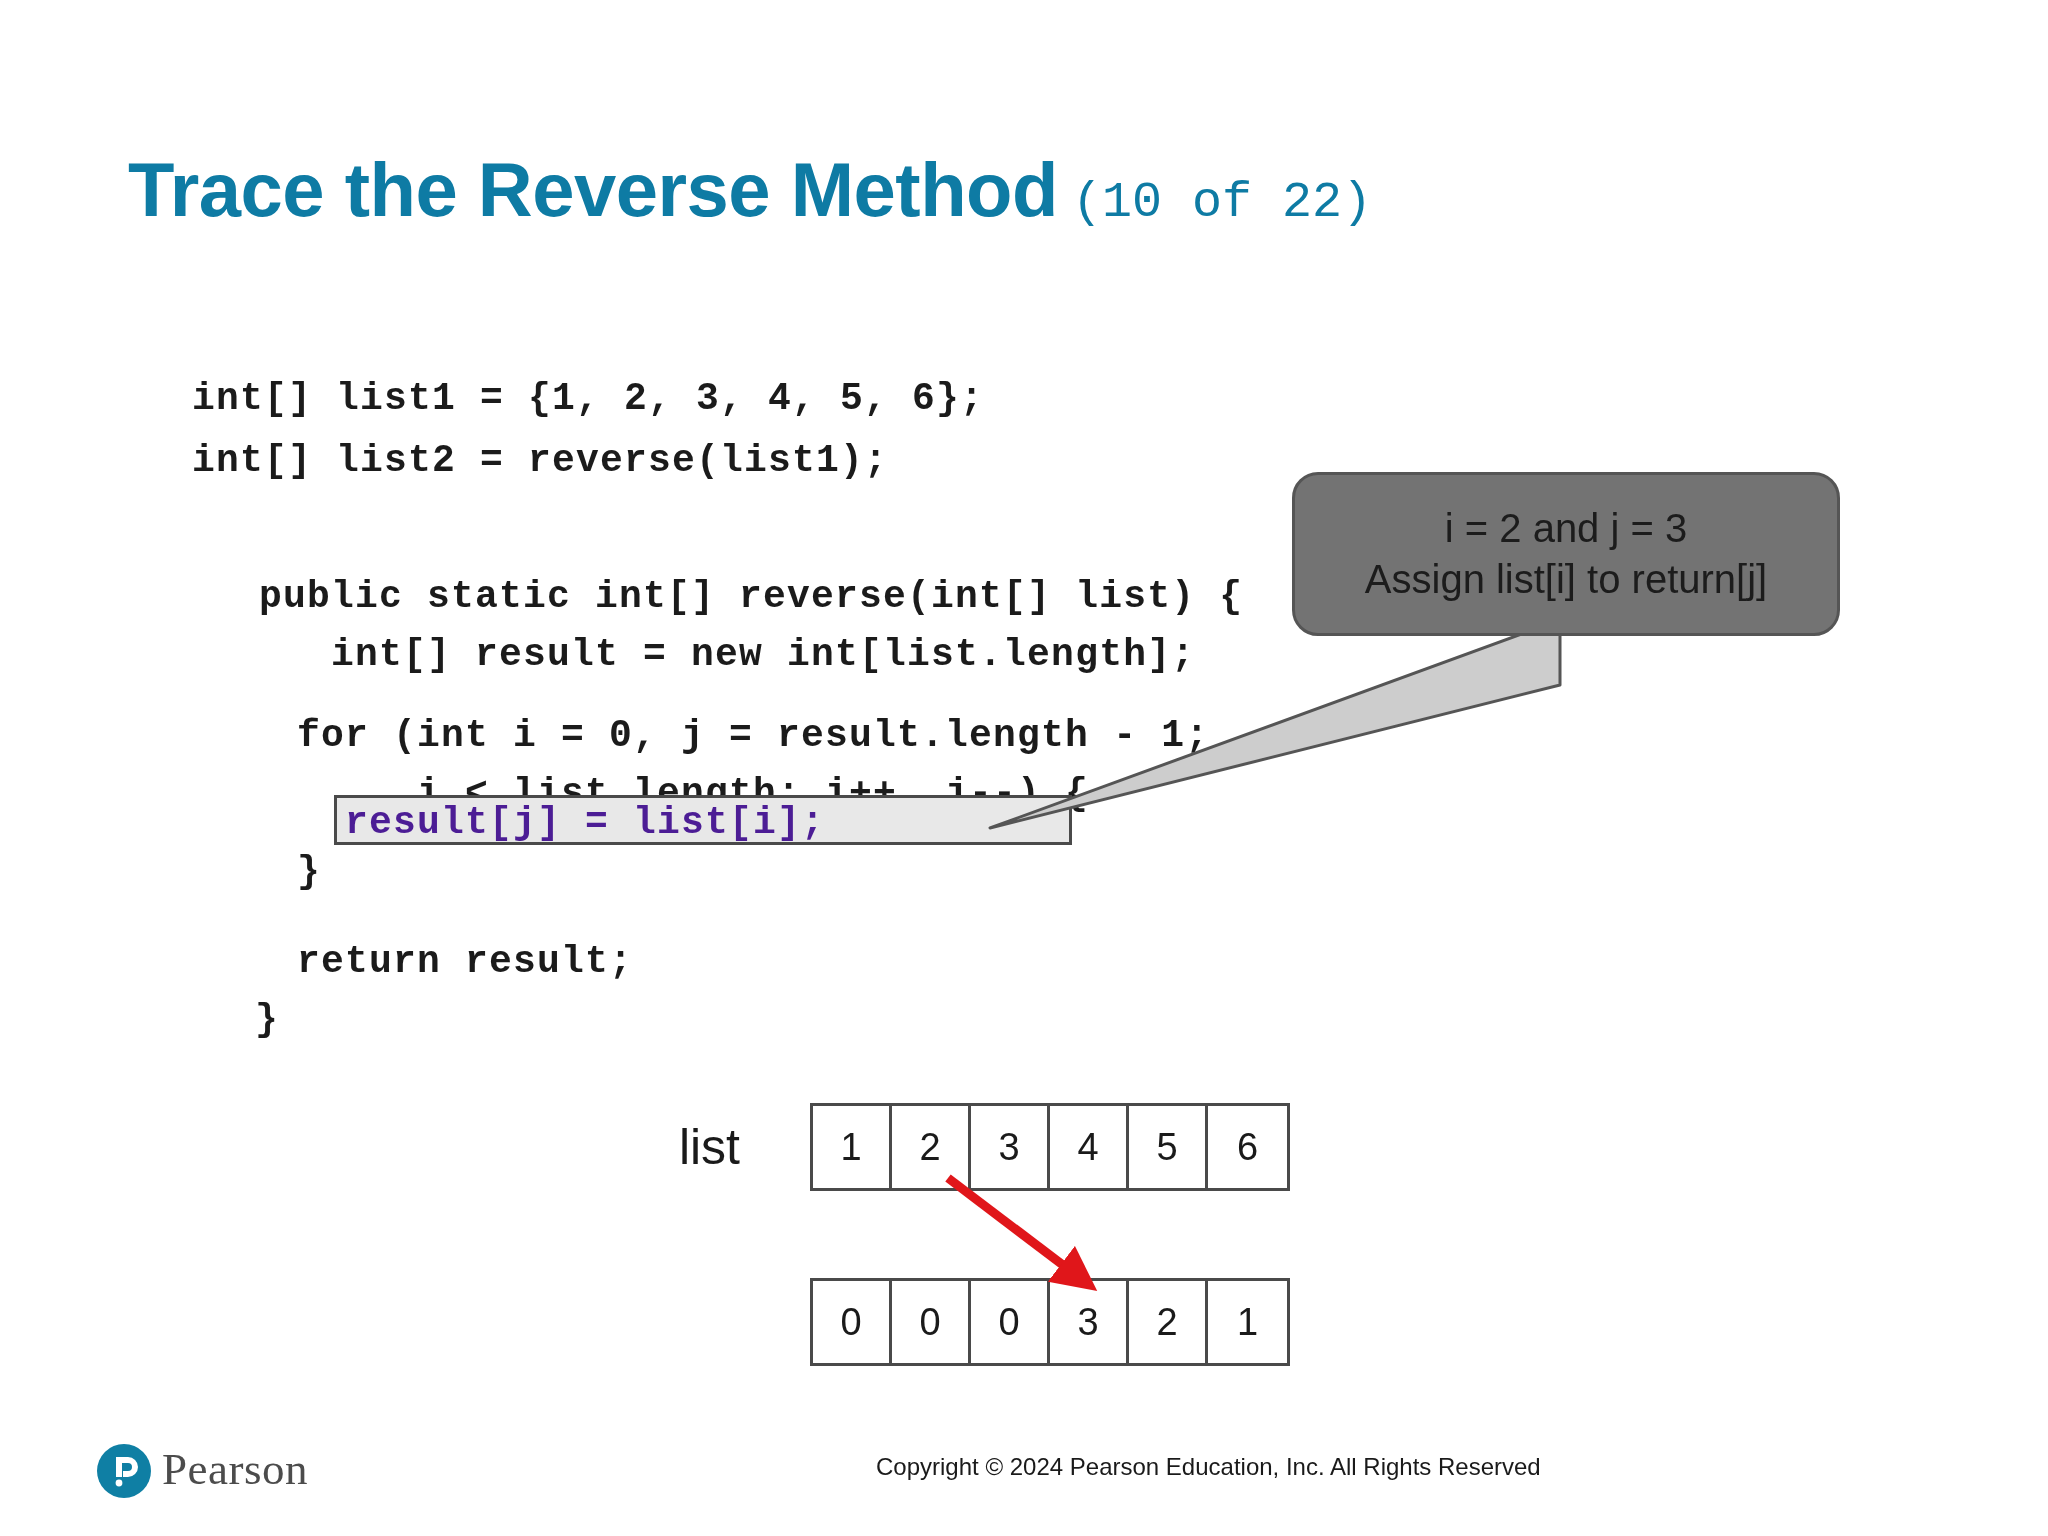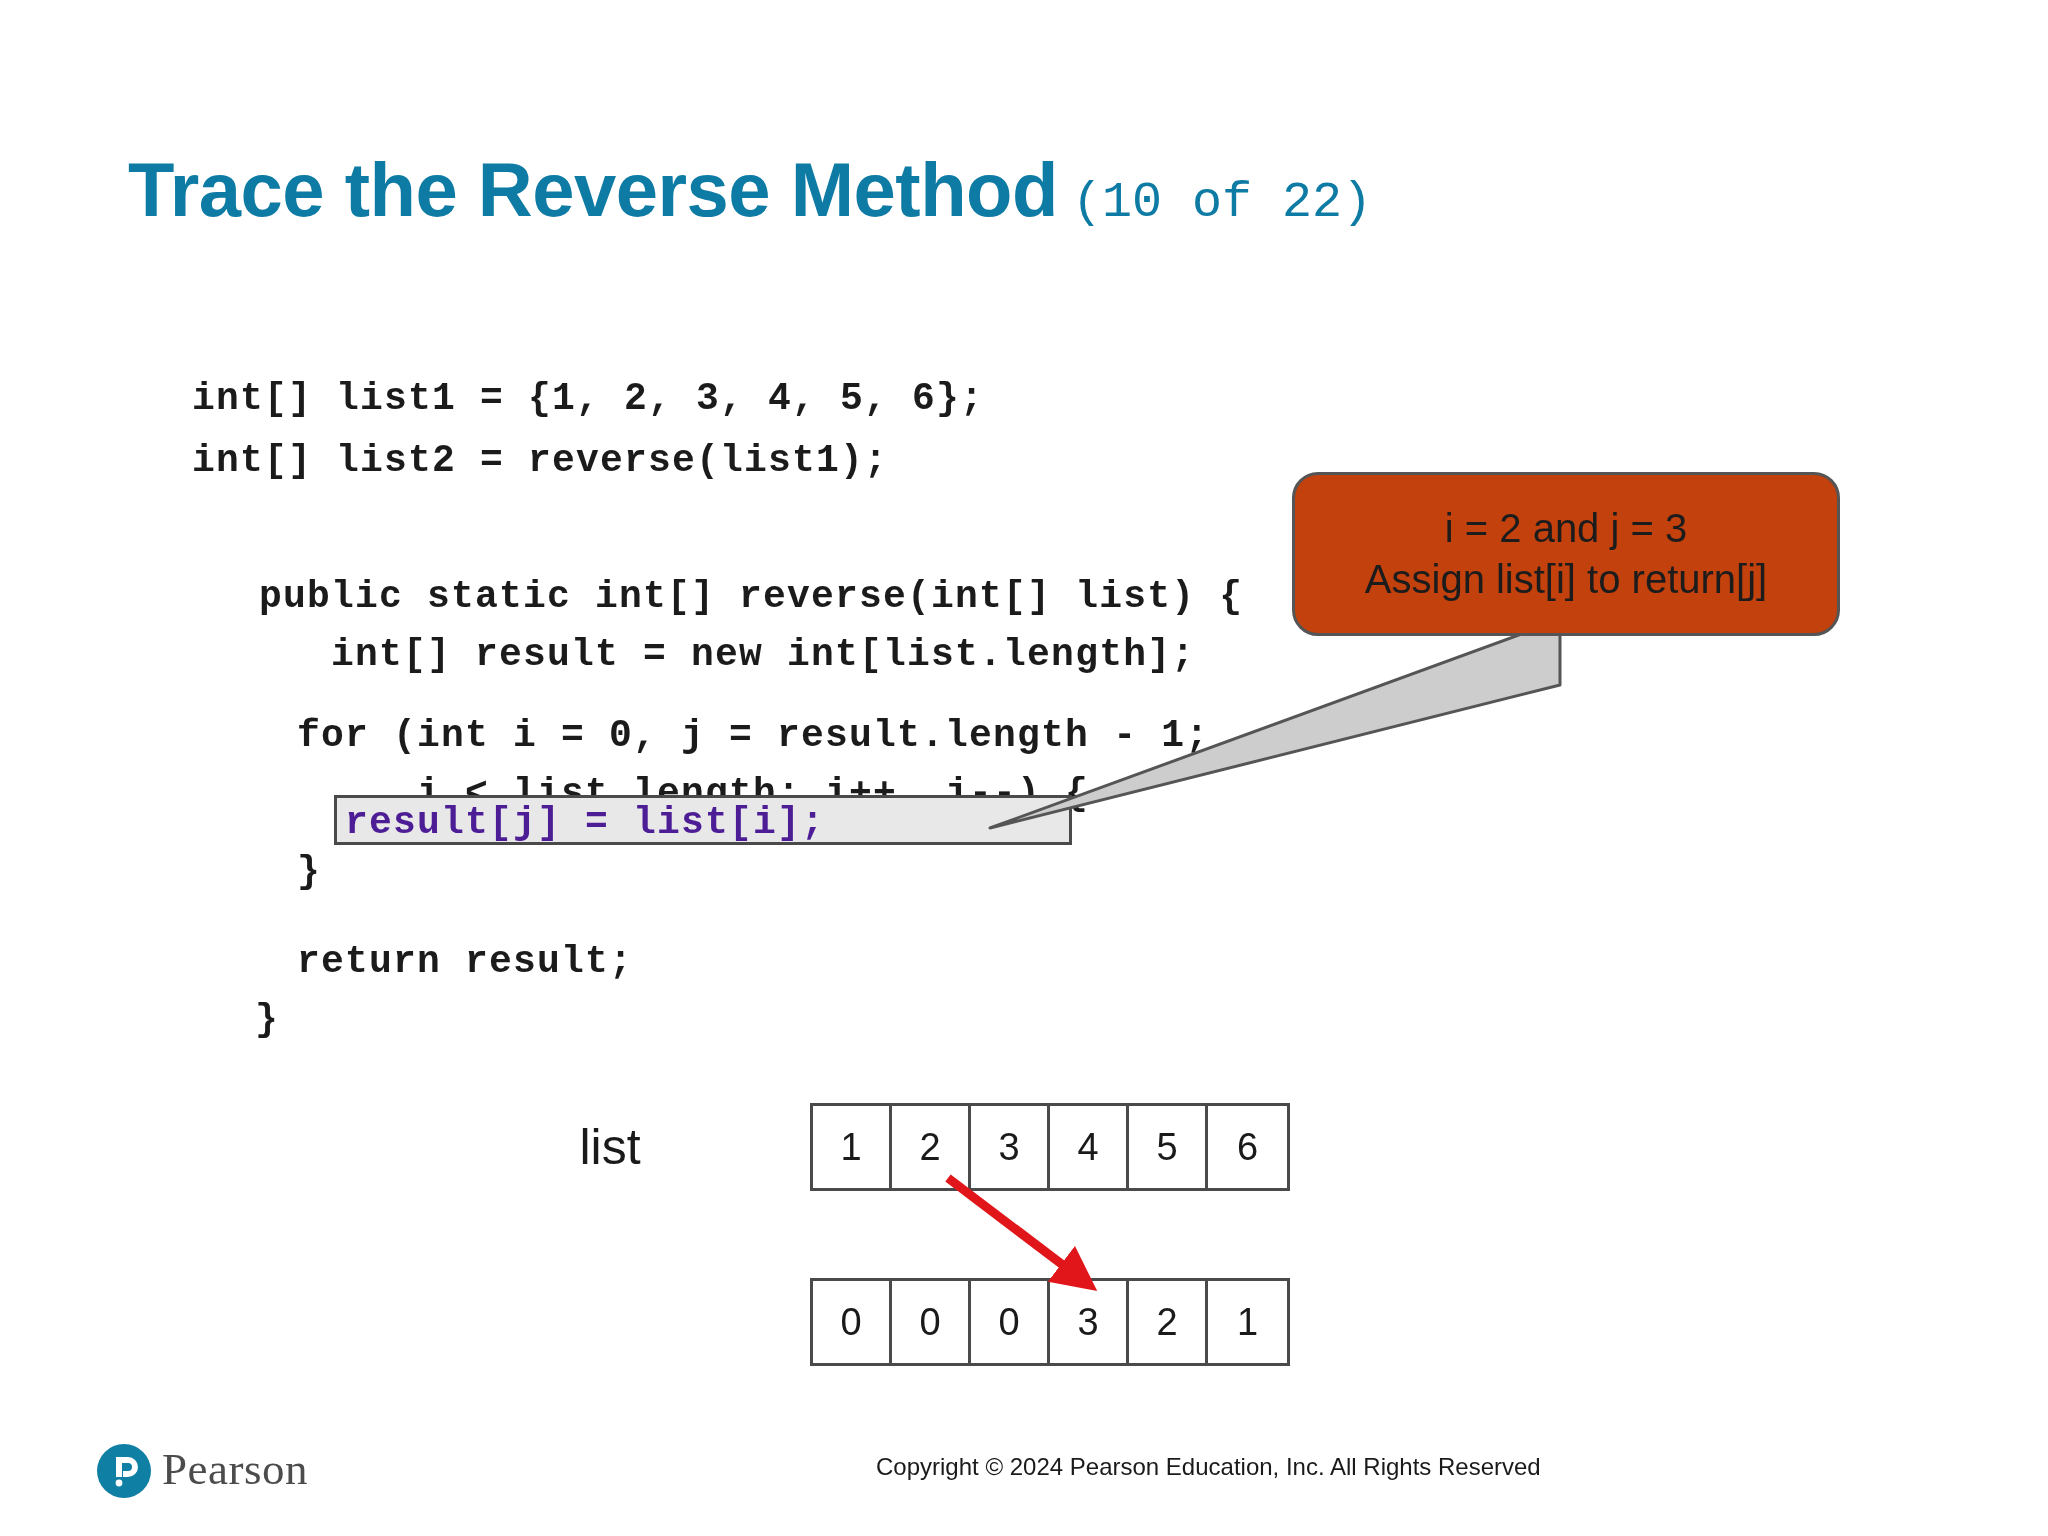--- a/index.html
+++ b/index.html
@@ -90,21 +90,21 @@
     width: 620px;
     height: 260px;
     pointer-events: none;
   }
   #callout-bubble {
     position: absolute;
     left: 1292px;
     top: 472px;
     width: 548px;
     height: 164px;
-    background: #c2410c;
+    background: #737373;
     border: 3px solid #555555;
     border-radius: 26px;
     box-sizing: border-box;
     display: flex;
     flex-direction: column;
     align-items: center;
     justify-content: center;
   }
   .callout-line {
     font-family: "Liberation Sans", sans-serif;
@@ -113,21 +113,21 @@
     line-height: 1.28;
     white-space: nowrap;
   }
 
   
   .array-label {
     position: absolute;
     font-family: "Liberation Sans", sans-serif;
     font-size: 50px;
     color: #1a1a1a;
-    text-align: center;
+    text-align: right;
   }
   #label-list   { left: 480px; top: 1118px; width: 260px; }
   #label-result { left: 480px; top: 1293px; width: 260px; }
 
   .array-row {
     position: absolute;
     display: flex;
     border: 3px solid #4a4a4a;
     box-sizing: content-box;
     background: #ffffff;

